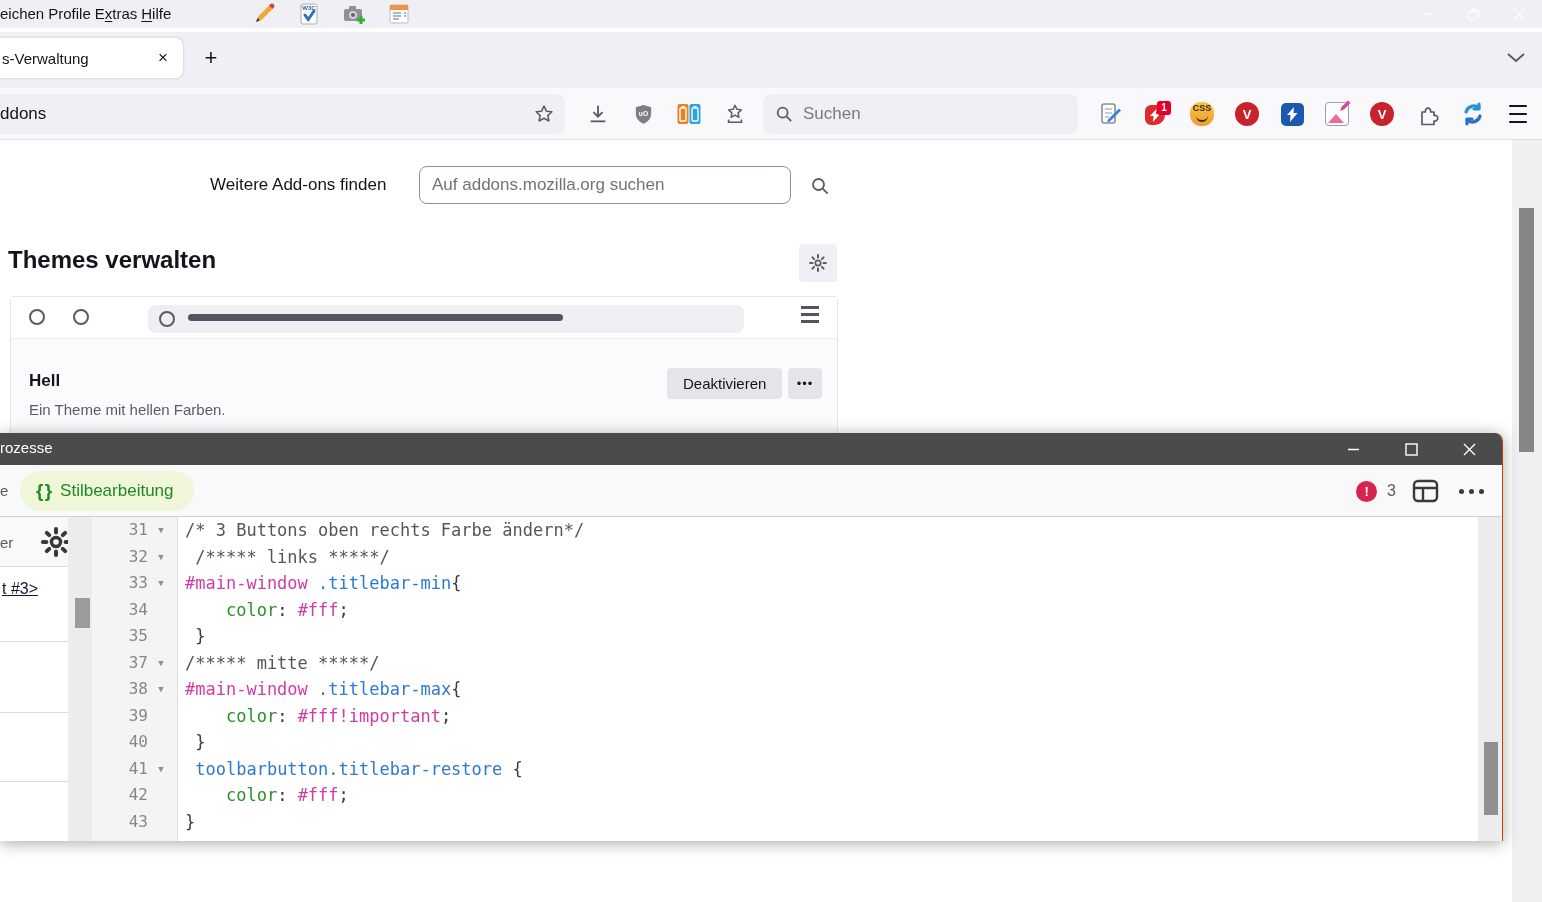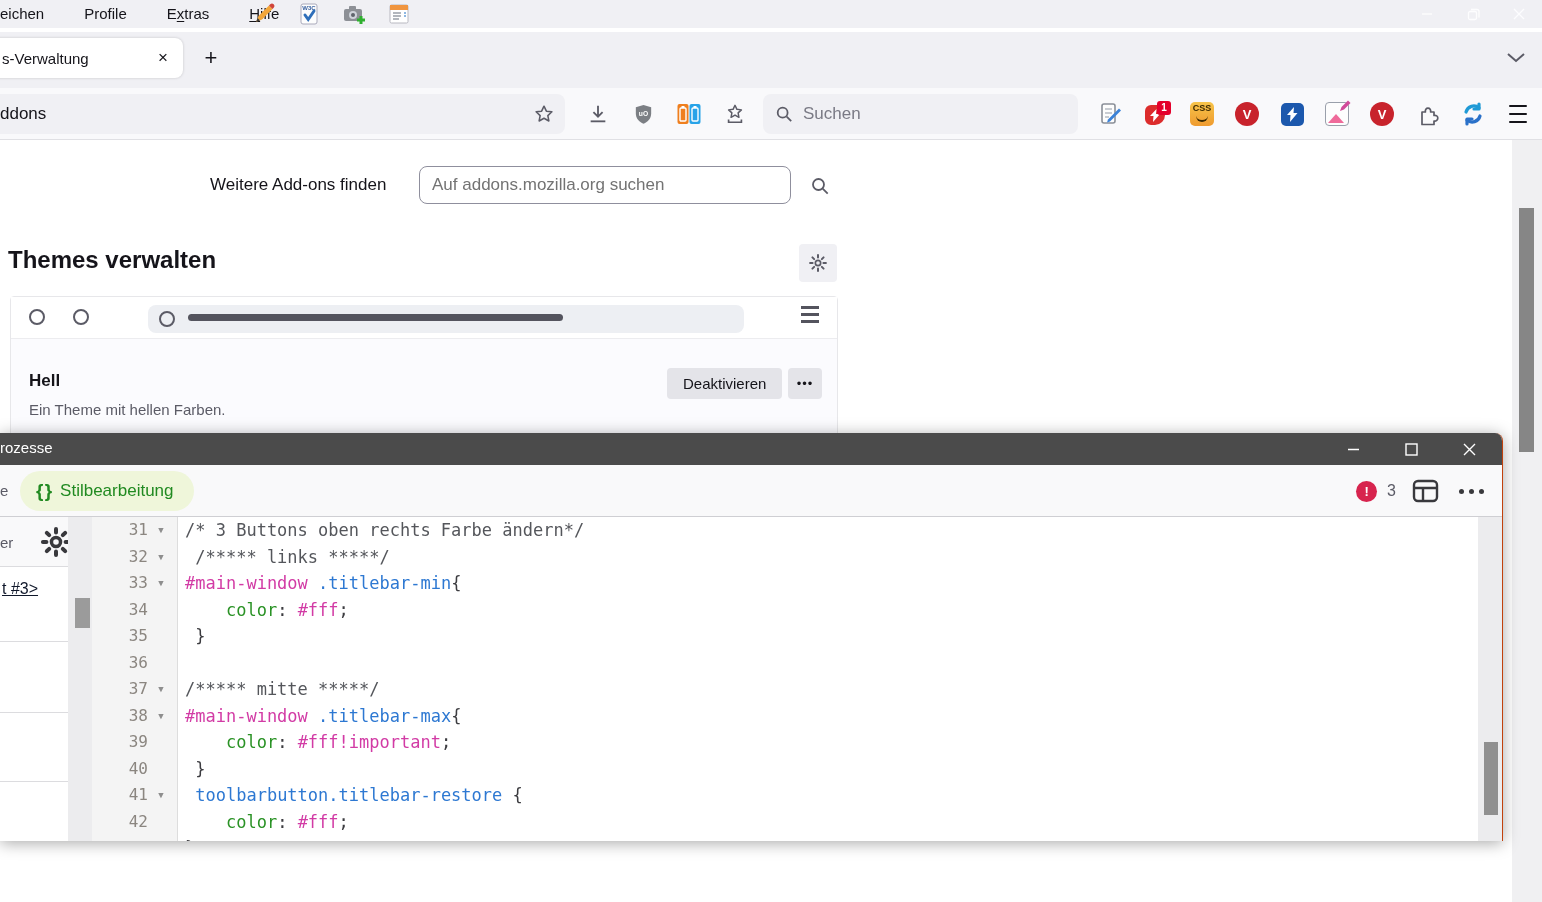--- a/index.html
+++ b/index.html
@@ -3,21 +3,21 @@
 <meta charset="utf-8">
 <style>
   * { margin:0; padding:0; box-sizing:border-box; }
   html,body { width:1542px; height:902px; overflow:hidden; background:#fff;
     font-family:"Liberation Sans", sans-serif; }
   .screen { position:relative; width:1542px; height:902px; background:#fff; overflow:hidden; }
 
   
   .menubar { position:absolute; left:0; top:0; width:100%; height:28px; background:var(--chrome-bg,#f0f0f4); }
   .menu-items { position:absolute; left:0; top:0; height:28px; display:flex; align-items:center; }
-  .menu-item { font-size:15px; color:#15141a; padding:0 20px; height:28px; line-height:28px; cursor:default; }
+  .menu-item { font-size:15px; color:#15141a; padding:0 2px; height:28px; line-height:28px; cursor:default; }
   .menu-item:first-child { padding-left:0; }
   .menu-icons { position:absolute; left:252px; top:2px; display:flex; gap:21px; }
   .menu-icon { width:24px; height:24px; position:relative; }
   .win-controls { position:absolute; right:0; top:0; height:28px; display:flex; }
   .win-btn { width:46px; height:28px; display:flex; align-items:center; justify-content:center; color:#fdfdfe; }
   .win-btn svg { display:block; }
 
   .tabbar { position:absolute; left:0; top:32px; width:100%; height:60px; background:var(--chrome-bg,#f0f0f4); }
   .tab { position:absolute; left:-62px; top:6px; width:245px; height:40px; background:#fff;
     border-radius:8px; box-shadow:0 0 3px rgba(0,0,0,.18); display:flex; align-items:center; padding-left:64px; }
@@ -32,21 +32,21 @@
   .urlbar { position:absolute; left:-20px; top:6px; width:585px; height:40px; background:var(--field-bg,#f0f0f4);
     border-radius:8px; display:flex; align-items:center; padding:0 10px 0 20px; }
   .urlbar-text { font-size:17px; color:#15141a; flex:1; }
   .tb-icon { position:absolute; top:8px; width:36px; height:36px; display:flex; align-items:center; justify-content:center; border-radius:4px; }
   .searchbar { position:absolute; left:763px; top:6px; width:315px; height:40px; background:var(--field-bg,#f0f0f4);
     border-radius:8px; display:flex; align-items:center; padding:0 12px; gap:10px; }
   .searchbar .ph { font-size:17px; color:#7a7a85; }
   .hamburger span { display:block; width:18px; height:2px; background:#15141a; margin:3px 0; border-radius:1px; }
   .vcircle { width:24px; height:24px; border-radius:50%; background:#c8232c; color:#fff; font-weight:bold;
     font-size:13px; display:flex; align-items:center; justify-content:center; }
-  .cssicon { width:24px; height:24px; border-radius:5px; background:linear-gradient(#f7c44a,#ef9b2f); position:relative; }
+  .cssicon { width:24px; height:24px; border-radius:11px; background:linear-gradient(#f7c44a,#ef9b2f); position:relative; }
   .cssicon .t { position:absolute; top:1px; left:0; right:0; text-align:center; font-size:9px; font-weight:bold; color:#3c2a00; }
   .cssicon .smile { position:absolute; left:6px; top:13px; width:12px; height:7px; border:2px solid #3c2a00;
     border-top:none; border-left:none; border-right:none; border-radius:0 0 10px 10px; }
   .redbadge { width:26px; height:26px; position:relative; }
   .redbadge .body { position:absolute; left:0; top:4px; width:20px; height:20px; background:#dc2c2c; border-radius:6px 6px 10px 6px; }
   .redbadge .num { position:absolute; right:0; top:0; min-width:14px; height:14px; background:#e4002b; border-radius:3px;
     color:#fff; font-size:10px; font-weight:bold; text-align:center; line-height:14px; }
   .bluebolt { width:23px; height:23px; border-radius:5px; background:#1c58ad; display:flex; align-items:center; justify-content:center; }
   .shot { width:24px; height:24px; border-radius:4px; border:1.5px solid #9aa0ab; background:#fdfdfd; position:relative; overflow:visible; }
   .shot .pink { position:absolute; left:2px; bottom:2px; width:0; height:0; border-left:8px solid transparent;
@@ -456,27 +456,20 @@
           </div>
           <div class="code-row">
             <div class="gutter-cell">
               <span class="gutter-num">35</span>
               <span class="gutter-fold"></span>
             </div>
             <div class="code-cell"><span style="color: rgb(60, 60, 64);"> }</span></div>
           </div>
           <div class="code-row">
             <div class="gutter-cell">
-              <span class="gutter-num">36</span>
-              <span class="gutter-fold"></span>
-            </div>
-            <div class="code-cell"></div>
-          </div>
-          <div class="code-row">
-            <div class="gutter-cell">
               <span class="gutter-num">37</span>
               <span class="gutter-fold">▼</span>
             </div>
             <div class="code-cell"><span style="color: rgb(84, 86, 91);">/***** mitte *****/</span></div>
           </div>
           <div class="code-row">
             <div class="gutter-cell">
               <span class="gutter-num">38</span>
               <span class="gutter-fold">▼</span>
             </div>

